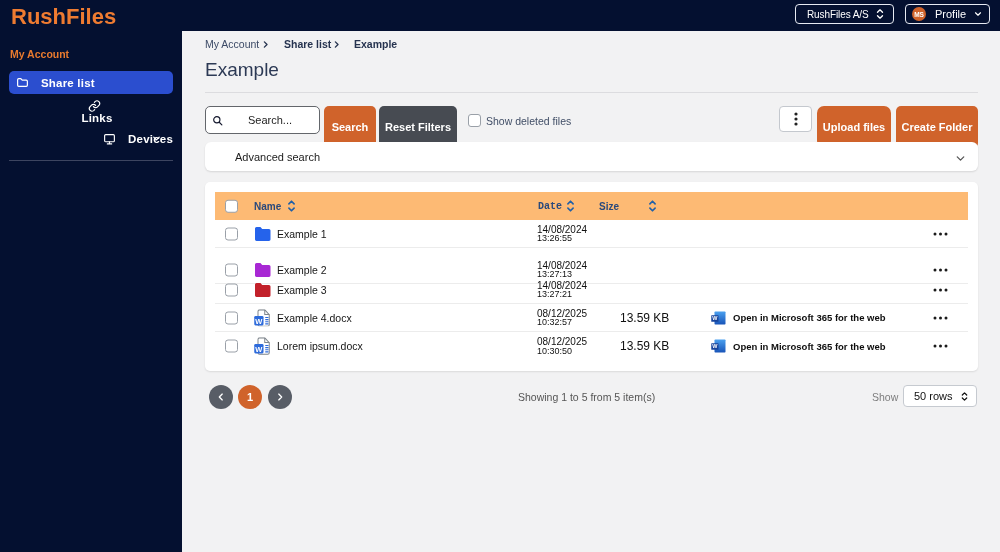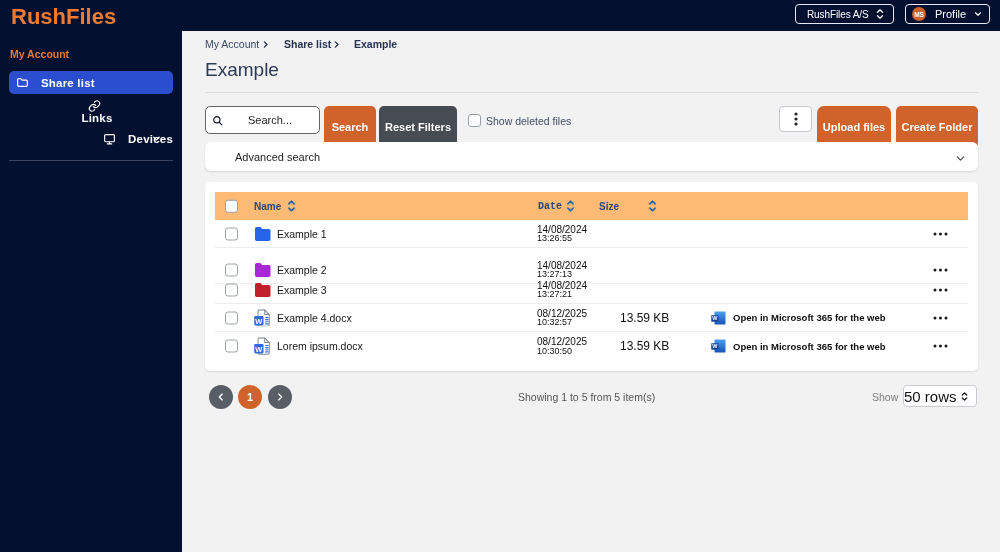--- a/index.html
+++ b/index.html
@@ -44,21 +44,21 @@
 .cellsize { left:405px; font-size:12px; color:#101010; }
 .openms { left:496px; display:flex; align-items:center; }
 .openms b { font-size:9.5px; color:#0d0d0d; margin-left:7px; white-space:nowrap; }
 .dots3 { left:718px; }
 .pcirc { top:385px; width:24px; height:24px; border-radius:50%; display:flex; align-items:center; justify-content:center; }
 .pgray { background:#585d66; }
 .porange { background:#d0632b; color:#fff; font-size:11px; font-weight:bold; }
 .showing { left:518px; top:391px; font-size:10.5px; color:#555; }
 .showlbl { left:872px; top:391px; font-size:10.5px; color:#7d7d7d; }
 .rowsel { left:903px; top:385px; width:74px; height:22px; background:#fff; border:1px solid #c6cad0; border-radius:4px; display:flex; align-items:center; }
-.rowsel span { font-size:15px; color:#111; }
+.rowsel span { margin-left:10px; font-size:11px; color:#111; }
 </style>
 </head>
 <body>
 <div class="abs topbar"></div>
 <div class="abs sidebar"></div>
 <div class="abs logo">RushFiles</div>
 <div class="abs myacct">My Account</div>
 
 <div class="abs navitem nav-sel" style="top:71px;">
   <span class="ic">

